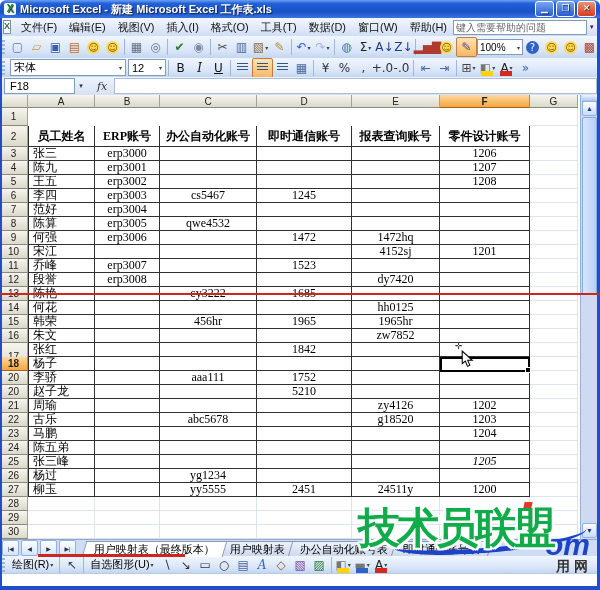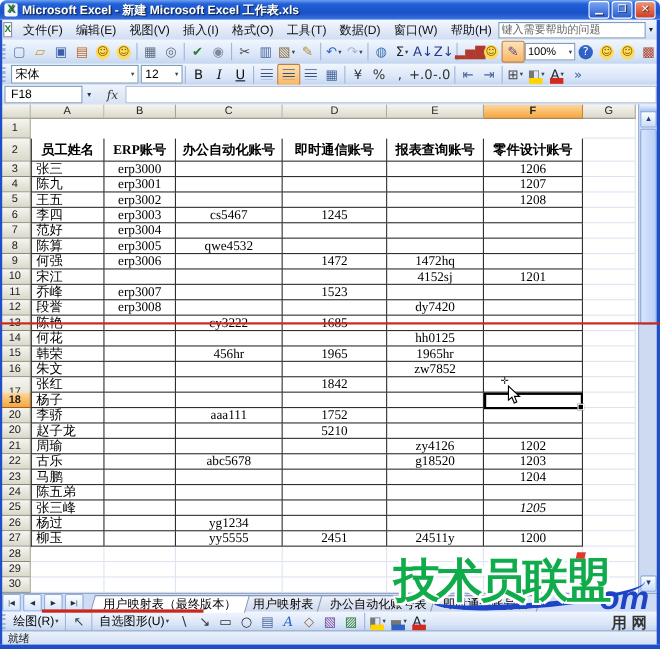--- a/index.html
+++ b/index.html
@@ -662,24 +662,20 @@
           <i class="dd">▾</i>
         </span>
         <span class="tbtn">
           <b style="font-weight: normal; color: rgb(34, 34, 34);">A</b>
           <i class="ubar" style="background: rgb(212, 42, 30); border-color: rgb(212, 42, 30);"></i>
           <i class="dd">▾</i>
         </span>
       </span>
   </div>
 
-  <div class="abs statusbar">
-    <span style="margin-left:7px;">就绪</span>
-
-  </div>
 
   <div class="abs edge" style="left:0;top:18px;width:2px;height:568px;"></div>
   <div class="abs edge" style="left:597px;top:18px;width:3px;height:568px;"></div>
   <div class="abs edge" style="left:0;top:586px;width:600px;height:4px;"></div>
 
   <div class="redline" style="left:0;top:293px;width:600px;height:2px;"></div>
   <div class="redline" style="left:38px;top:554px;width:147px;height:3px;"></div>
 
   <div class="cursorwrap" style="left:455px;top:342px;">
     <span style="font-size:9px;color:#333;display:block;line-height:8px;">✛</span>

